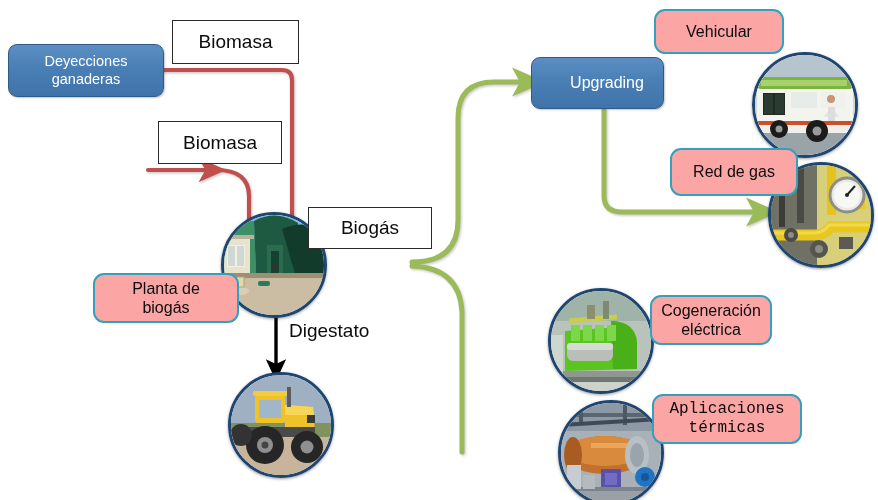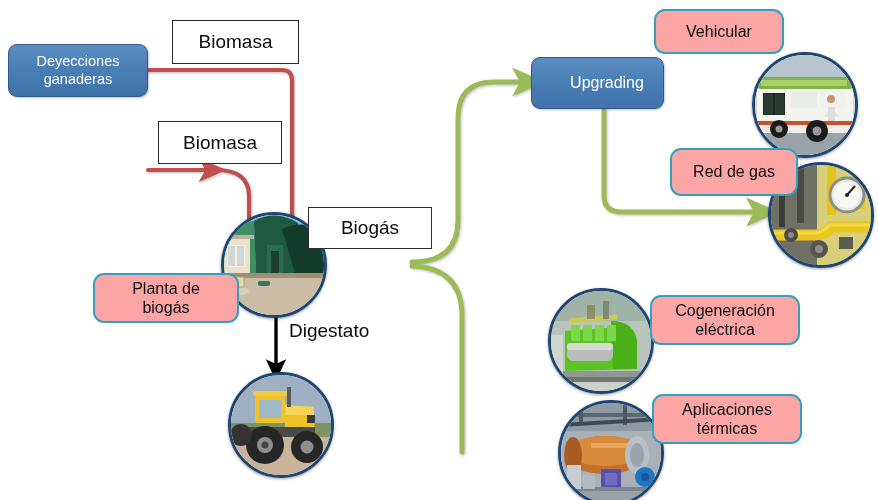--- a/index.html
+++ b/index.html
@@ -154,21 +154,21 @@
       <path d="M676,82 L746,82" fill="none" stroke="#9bbb59" stroke-width="5" stroke-linecap="round" marker-end="url(#ah-green)"></path>
     </g>
 
     <g filter="url(#softshadow)">
       <path d="M604,110 L604,196 Q604,212 622,212 L762,212" fill="none" stroke="#9bbb59" stroke-width="5" stroke-linecap="round" marker-end="url(#ah-green)"></path>
     </g>
   </svg>
 
   <div id="nodes" class="layer" style="pointer-events:none;">
 
-    <div class="blue-box" style="left:8px;top:44px;width:140px;height:53px;pointer-events:auto;">
+    <div class="blue-box" style="left:8px;top:44px;width:156px;height:53px;pointer-events:auto;">
       <div>
         <div>Deyecciones</div>
         <div>ganaderas</div>
       </div>
     </div>
 
 
     <div class="blue-box" style="left:531px;top:57px;width:133px;height:52px;font-size:16px;pointer-events:auto;padding-left:19px;">
       <span>Upgrading</span>
     </div>
@@ -377,28 +377,28 @@
 
 
     <div class="teal-box" style="left:654px;top:9px;width:130px;height:45px;pointer-events:auto;">
       <span>Vehicular</span>
     </div>
 
     <div class="teal-box" style="left:658px;top:148px;width:128px;height:48px;pointer-events:auto;margin-left:12px;">
       <span>Red de gas</span>
     </div>
 
-    <div class="teal-box" style="left:650px;top:295px;width:150px;height:50px;pointer-events:auto;">
+    <div class="teal-box" style="left:650px;top:295px;width:122px;height:50px;pointer-events:auto;">
       <div>
         <div>Cogeneración</div>
         <div>eléctrica</div>
       </div>
     </div>
 
-    <div class="teal-box" style="left:652px;top:394px;width:150px;height:50px;pointer-events:auto;">
+    <div class="teal-box" style="left:652px;top:394px;width:150px;height:50px;pointer-events:auto;font-family:Liberation Mono, monospace;">
       <div>
         <div>Aplicaciones</div>
         <div>térmicas</div>
       </div>
     </div>
 
   </div>
 </div>
 
 </body></html>

